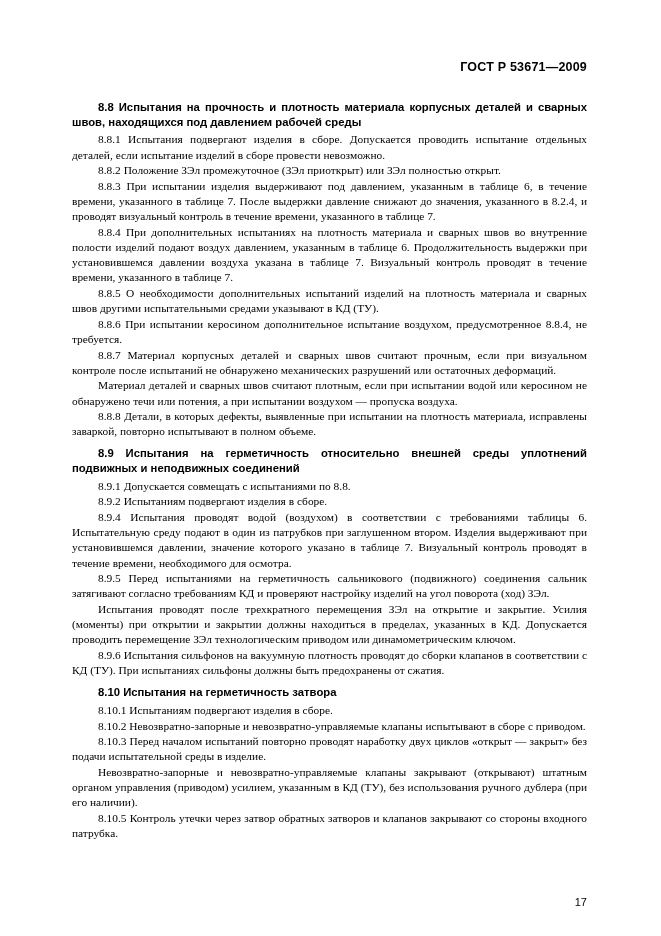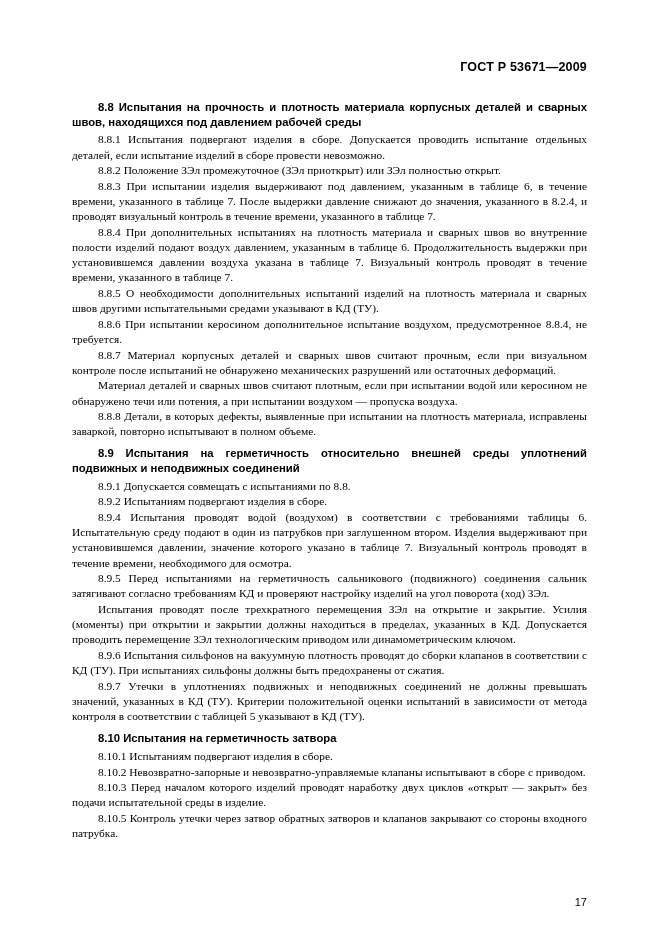--- a/index.html
+++ b/index.html
@@ -76,25 +76,25 @@
     <p>Материал деталей и сварных швов считают плотным, если при испытании водой или керосином не обнаружено течи или потения, а при испытании воздухом — пропуска воздуха.</p>
     <p>8.8.8  Детали, в которых дефекты, выявленные при испытании на плотность материала, исправлены заваркой, повторно испытывают в полном объеме.</p>
 
     <div class="h-sec">8.9  Испытания на герметичность относительно внешней среды уплотнений подвижных и неподвижных соединений</div>
     <p>8.9.1  Допускается совмещать с испытаниями по 8.8.</p>
     <p>8.9.2  Испытаниям подвергают изделия в сборе.</p>
     <p>8.9.4  Испытания проводят водой (воздухом) в соответствии с требованиями таблицы 6. Испытательную среду подают в один из патрубков при заглушенном втором. Изделия выдерживают при установившемся давлении, значение которого указано в таблице 7. Визуальный контроль проводят в течение времени, необходимого для осмотра.</p>
     <p>8.9.5  Перед испытаниями на герметичность сальникового (подвижного) соединения сальник затягивают согласно требованиям КД и проверяют настройку изделий на угол поворота (ход) ЗЭл.</p>
     <p>Испытания проводят после трехкратного перемещения ЗЭл на открытие и закрытие. Усилия (моменты) при открытии и закрытии должны находиться в пределах, указанных в КД. Допускается проводить перемещение ЗЭл технологическим приводом или динамометрическим ключом.</p>
     <p>8.9.6  Испытания сильфонов на вакуумную плотность проводят до сборки клапанов в соответствии с КД (ТУ). При испытаниях сильфоны должны быть предохранены от сжатия.</p>
-    <p>8.9.7  Утечки в уплотнениях подвижных и неподвижных соединений не должны превышать значений, указанных в КД (ТУ). Критерии положительной оценки испытаний в зависимости от метода контроля в соответствии с таблицей 5 указывают в КД (ТУ).</p>
 
     <div class="h-sec">8.10  Испытания на герметичность затвора</div>
     <p>8.10.1  Испытаниям подвергают изделия в сборе.</p>
     <p>8.10.2  Невозвратно-запорные и невозвратно-управляемые клапаны испытывают в сборе с приводом.</p>
-    <p>8.10.3  Перед началом которого изделий проводят наработку двух циклов «открыт — закрыт» без подачи испытательной среды в изделие.</p>
+    <p>8.10.3  Перед началом испытаний повторно проводят наработку двух циклов «открыт — закрыт» без подачи испытательной среды в изделие.</p>
+    <p>Невозвратно-запорные и невозвратно-управляемые клапаны закрывают (открывают) штатным органом управления (приводом) усилием, указанным в КД (ТУ), без использования ручного дублера (при его наличии).</p>
     <p>8.10.5 Контроль утечки через затвор обратных затворов и клапанов закрывают со стороны входного патрубка.</p>
 
   </div>
 
   <div class="footer">17</div>
 
 </div>
 
 </body></html>

